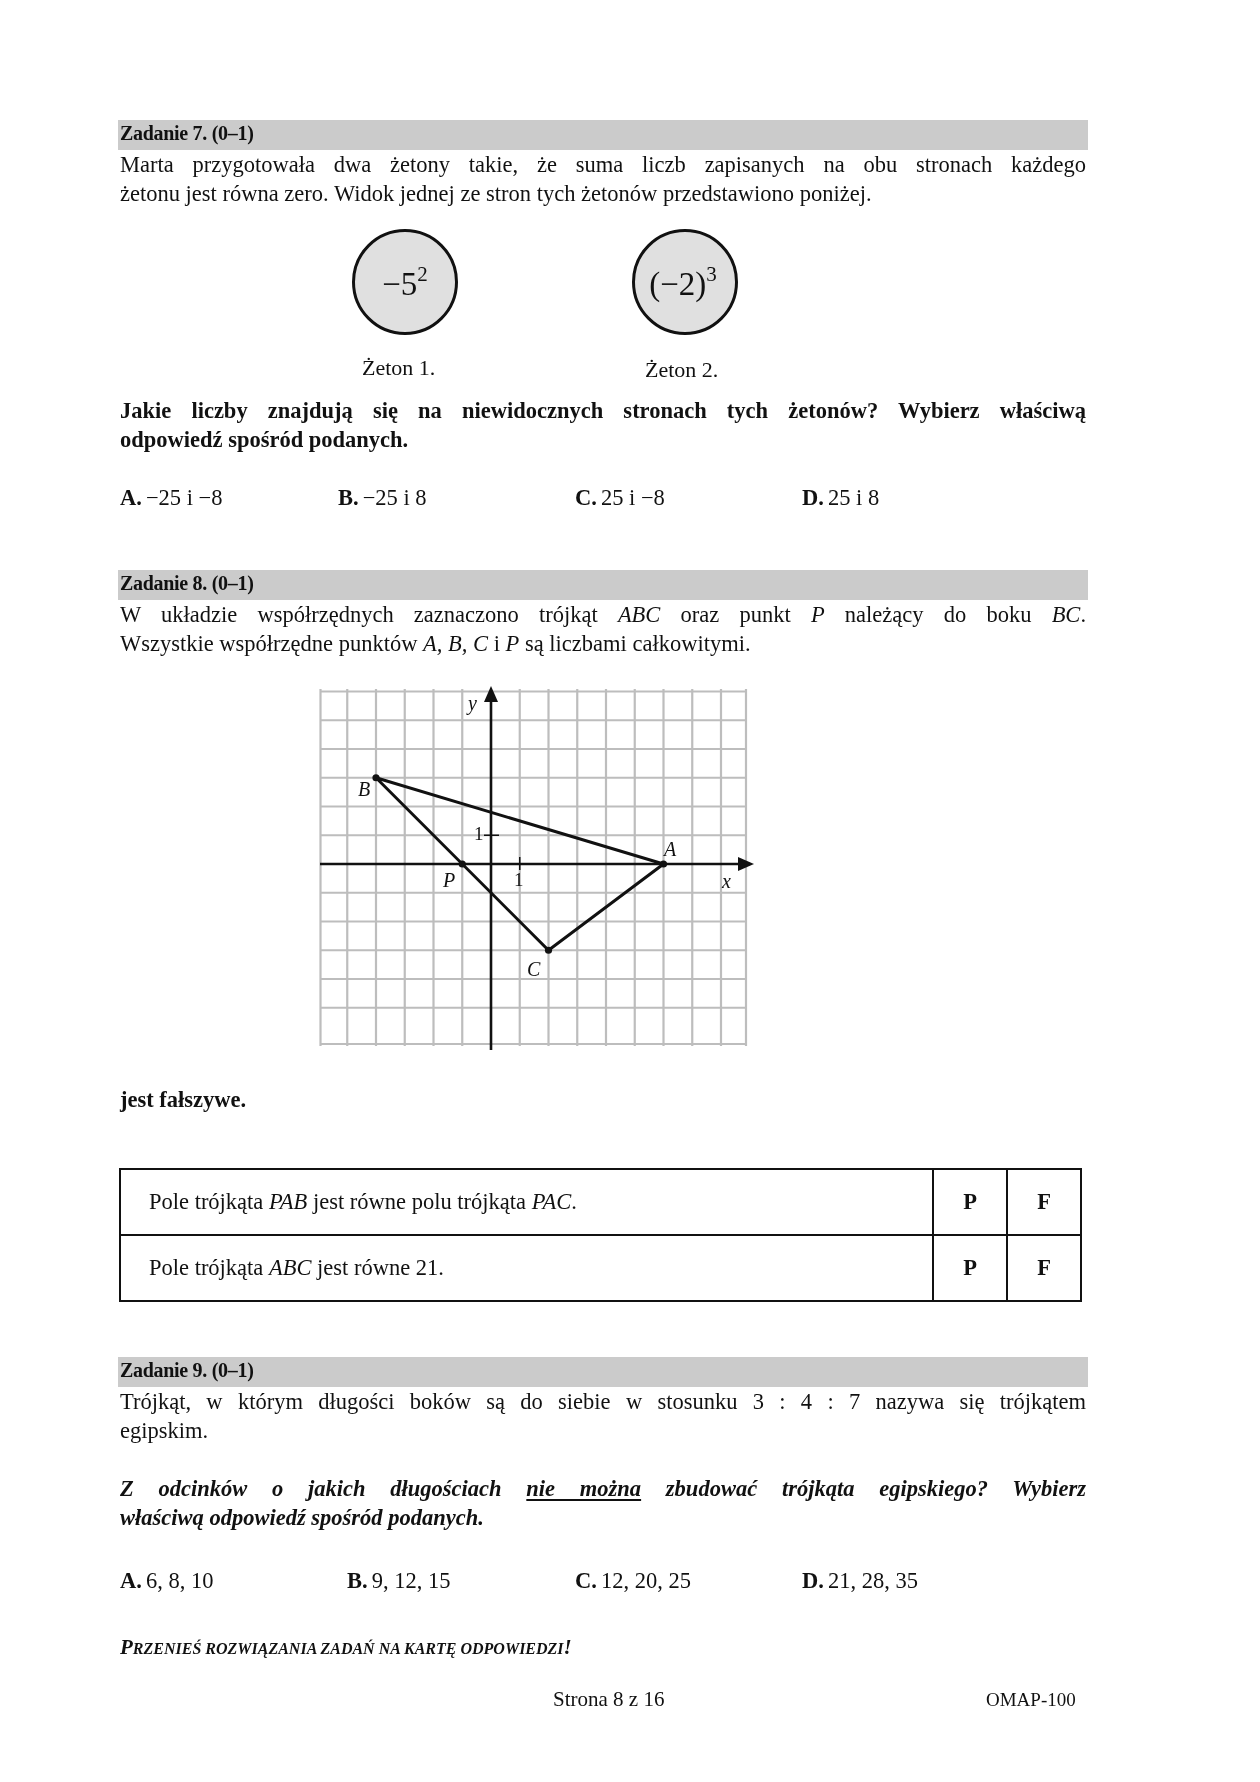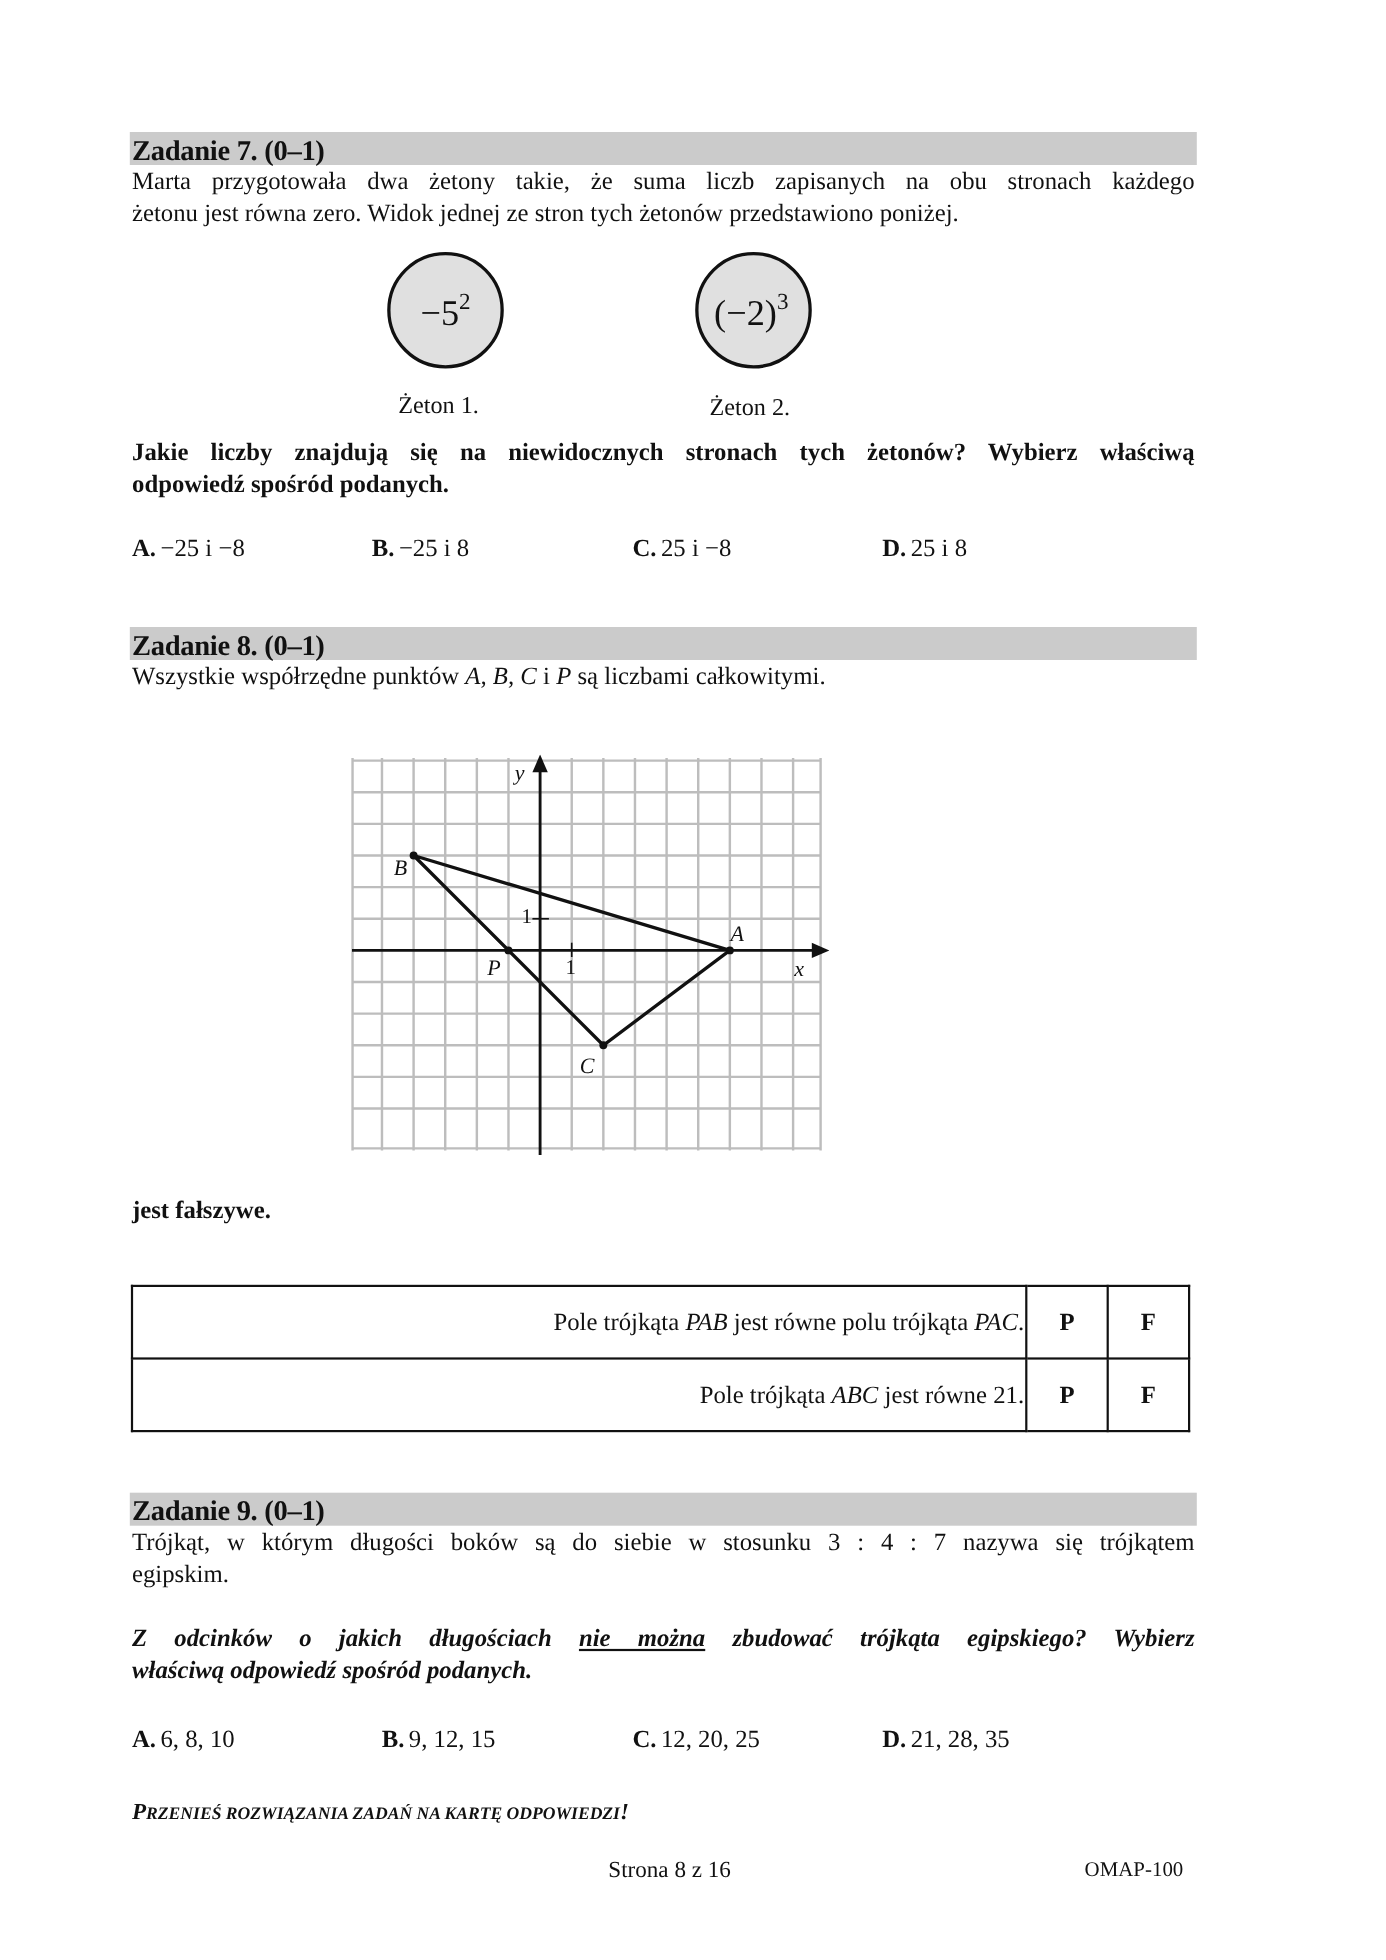--- a/index.html
+++ b/index.html
@@ -2,36 +2,36 @@
 <html><head>
 <meta charset="utf-8">
 <style>
   html, body { margin: 0; padding: 0; background: #ffffff; }
   body { width: 1260px; height: 1782px; position: relative; overflow: hidden;
          font-family: "Liberation Serif", "DejaVu Serif", serif; color: #111; }
   .abs { position: absolute; }
   .task-header { position: absolute; left: 118px; width: 970px; height: 30px;
                  background: #cbcbcb; }
   .task-header span { position: absolute; left: 2px; top: 2px; font-weight: bold;
-                      font-size: 26px; letter-spacing: -0.3px; }
+                      font-size: 20px; letter-spacing: -0.3px; }
   .para { position: absolute; left: 120px; width: 966px; font-size: 22.5px;
           line-height: 29px; text-align: justify; text-align-last: left; }
   .bold { font-weight: bold; }
   .opt { position: absolute; font-size: 22.5px; }
   .opt b { margin-right: 4px; }
   .token { position: absolute; width: 106px; height: 106px; border-radius: 50%;
            border: 3px solid #111; background: #e0e0e0; box-sizing: border-box; }
   .token-text { position: absolute; left: 0; right: 0; top: 30px; text-align: center;
                 font-size: 33px; }
   .token-text sup { font-size: 21px; vertical-align: 14px; }
   .token-label { position: absolute; font-size: 22px; }
   table.pf { position: absolute; left: 119px; top: 1168px; width: 963px;
              border-collapse: collapse; font-size: 22.5px; }
   table.pf td { border: 2px solid #111; height: 62px; }
-  table.pf td.stmt { padding-left: 16px; text-align: right; }
+  table.pf td.stmt { padding-left: 28px; }
   table.pf td.choice { width: 70px; text-align: center; font-weight: bold; }
   .under { text-decoration: underline; text-decoration-thickness: 2px; text-underline-offset: 3px; }
   .footer-note { position: absolute; left: 120px; top: 1635px; font-style: italic;
                  font-weight: bold; font-size: 21px; }
   .footer-note .big { font-size: 21px; }
   .footer-note .sc { font-size: 16px; }
   .page-num { position: absolute; left: 553px; top: 1687px; font-size: 21px; }
   .code { position: absolute; left: 986px; top: 1689px; font-size: 19px; }
   i.var { font-style: italic; }
 </style>
@@ -63,20 +63,21 @@
 
 <div class="opt" style="left:120px; top:485px;"><b>A.</b><span>−25 i −8</span></div>
 <div class="opt" style="left:338px; top:485px;"><b>B.</b><span>−25 i 8</span></div>
 <div class="opt" style="left:575px; top:485px;"><b>C.</b><span>25 i −8</span></div>
 <div class="opt" style="left:802px; top:485px;"><b>D.</b><span>25 i 8</span></div>
 
 <div class="task-header" style="top:570px;">
   <span>Zadanie 8. (0–1)</span>
 </div>
 <div class="para" style="top:600px;">
+  <div style="text-align:justify;text-align-last:justify;"><span>W układzie współrzędnych zaznaczono trójkąt </span><i class="var">ABC</i><span> oraz punkt </span><i class="var">P</i><span> należący do boku </span><i class="var">BC</i><span>.</span></div>
   <div><span>Wszystkie współrzędne punktów </span><i class="var">A, B, C</i><span> i </span><i class="var">P</i><span> są liczbami całkowitymi.</span></div>
 </div>
 
 <svg class="abs" style="left:318px; top:686px;" width="436" height="364" viewBox="0 0 436 364">
   <g stroke="#bdbdbd" stroke-width="2.2" fill="none">
 
     <line x1="2.5" y1="3" x2="2.5" y2="360"></line>
     <line x1="29.25" y1="3" x2="29.25" y2="360"></line>
     <line x1="58" y1="3" x2="58" y2="360"></line>
     <line x1="86.75" y1="3" x2="86.75" y2="360"></line>

